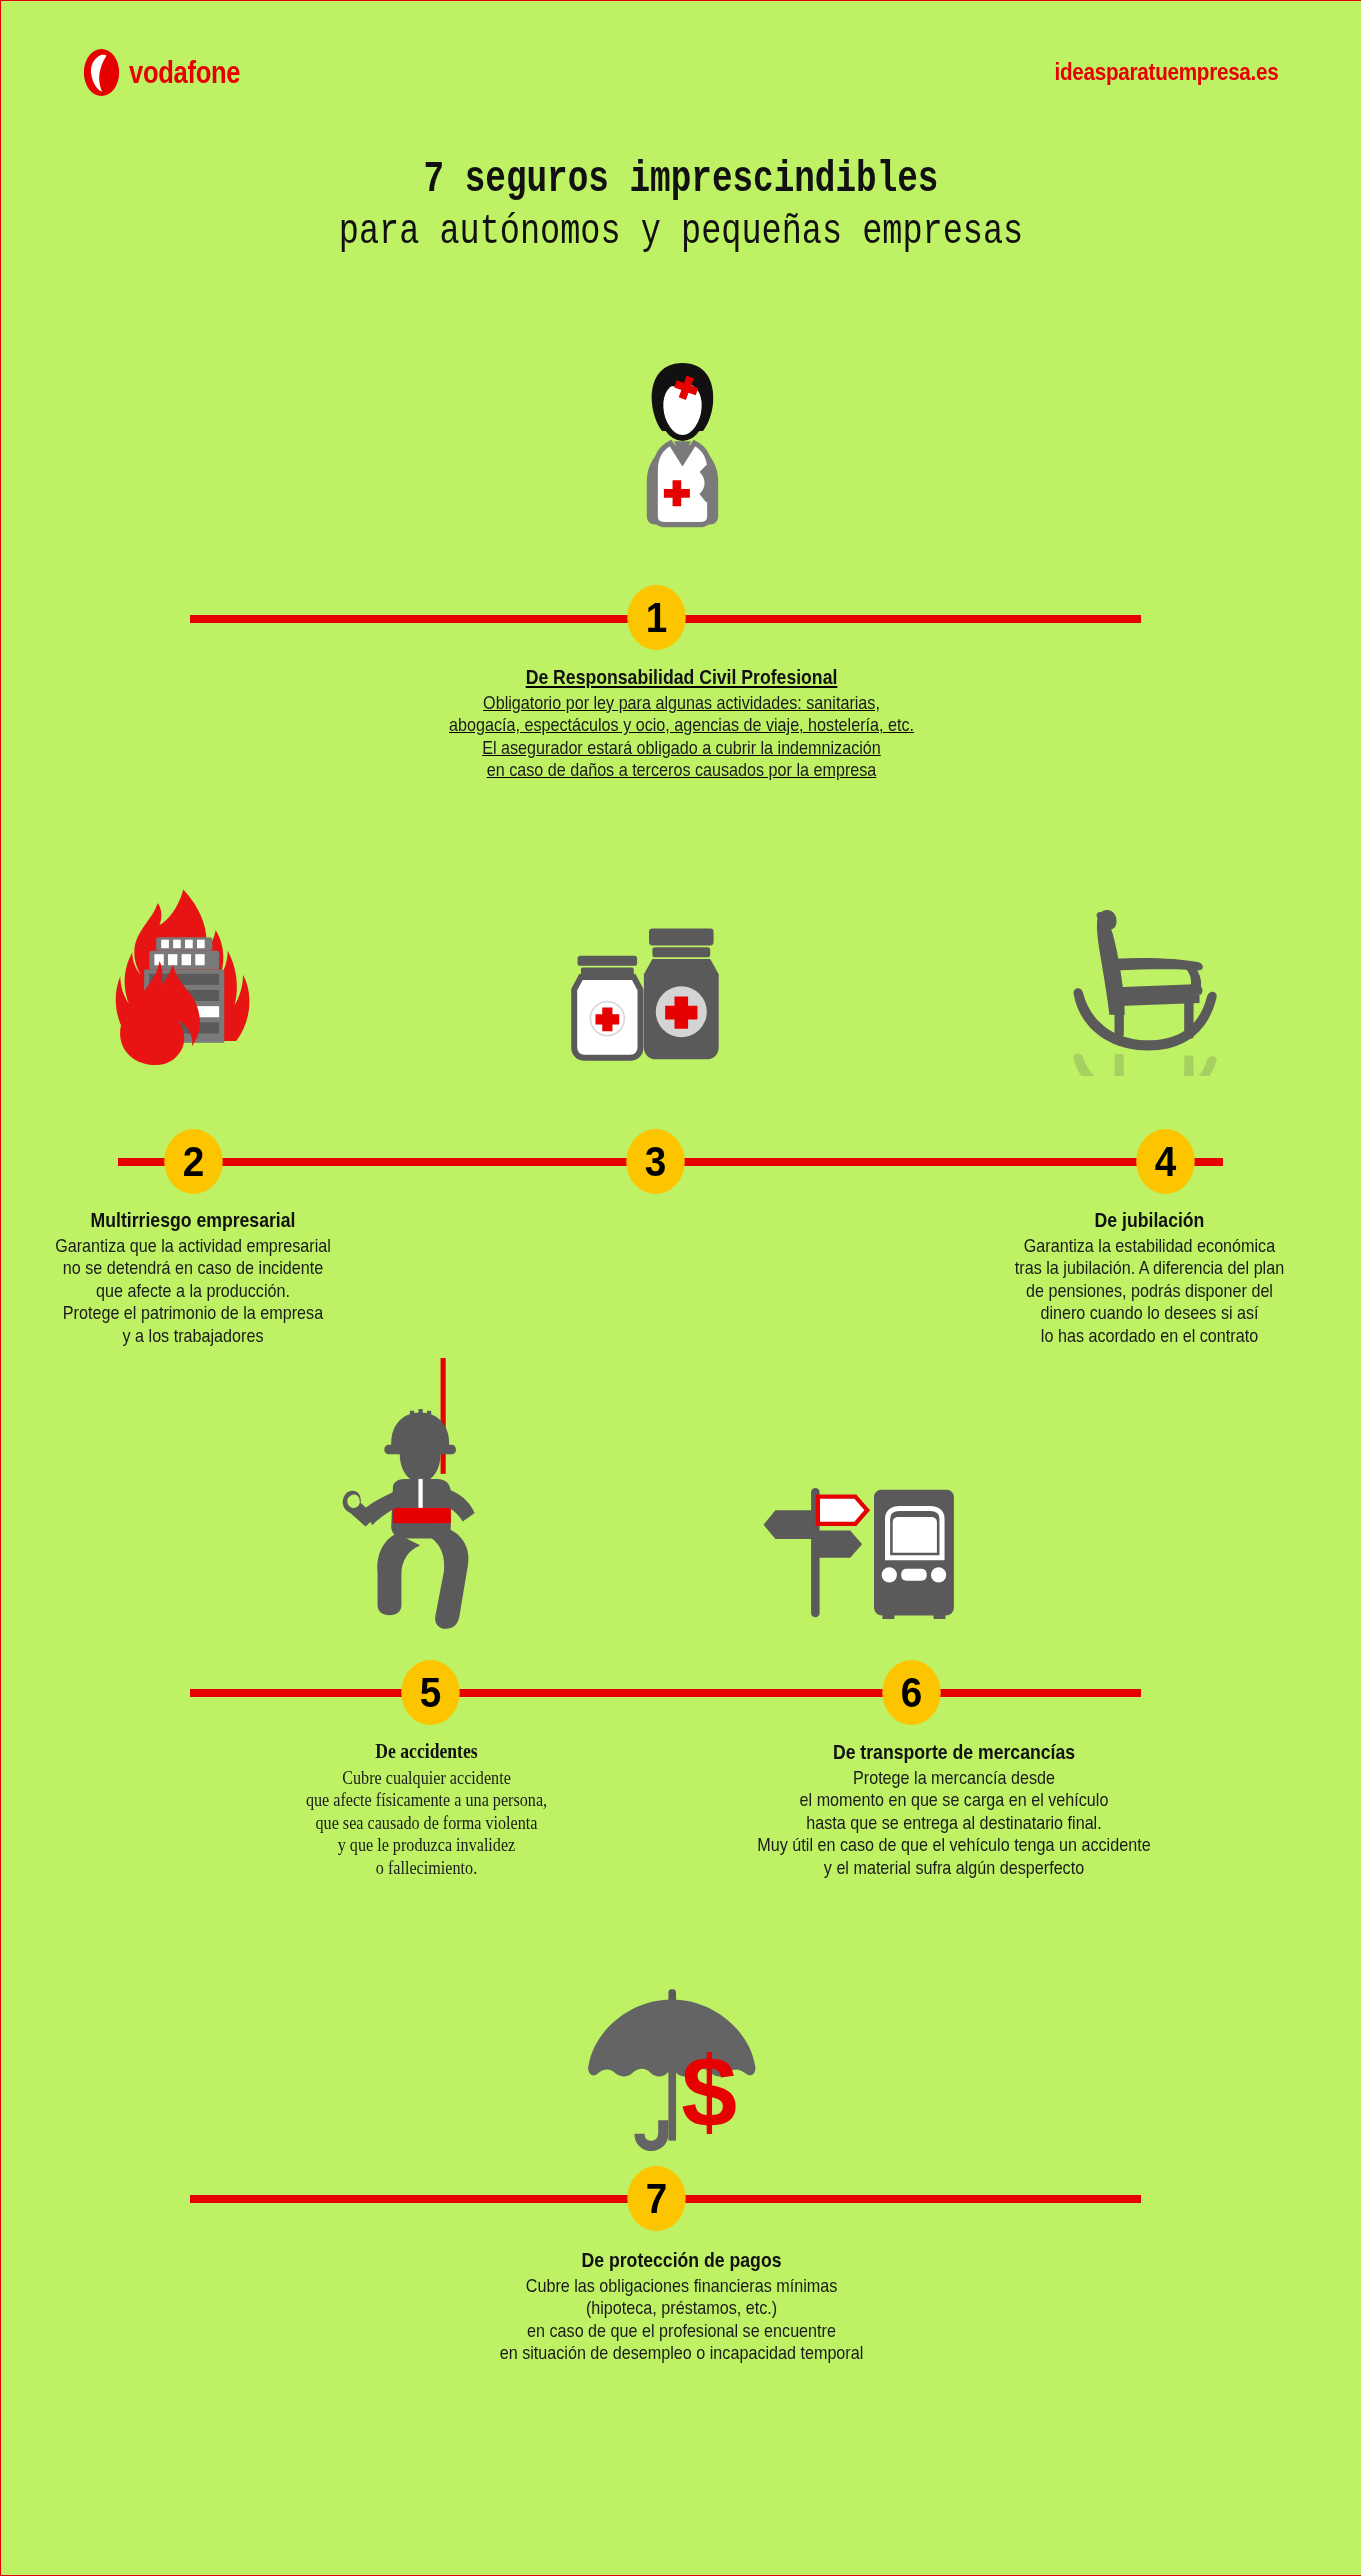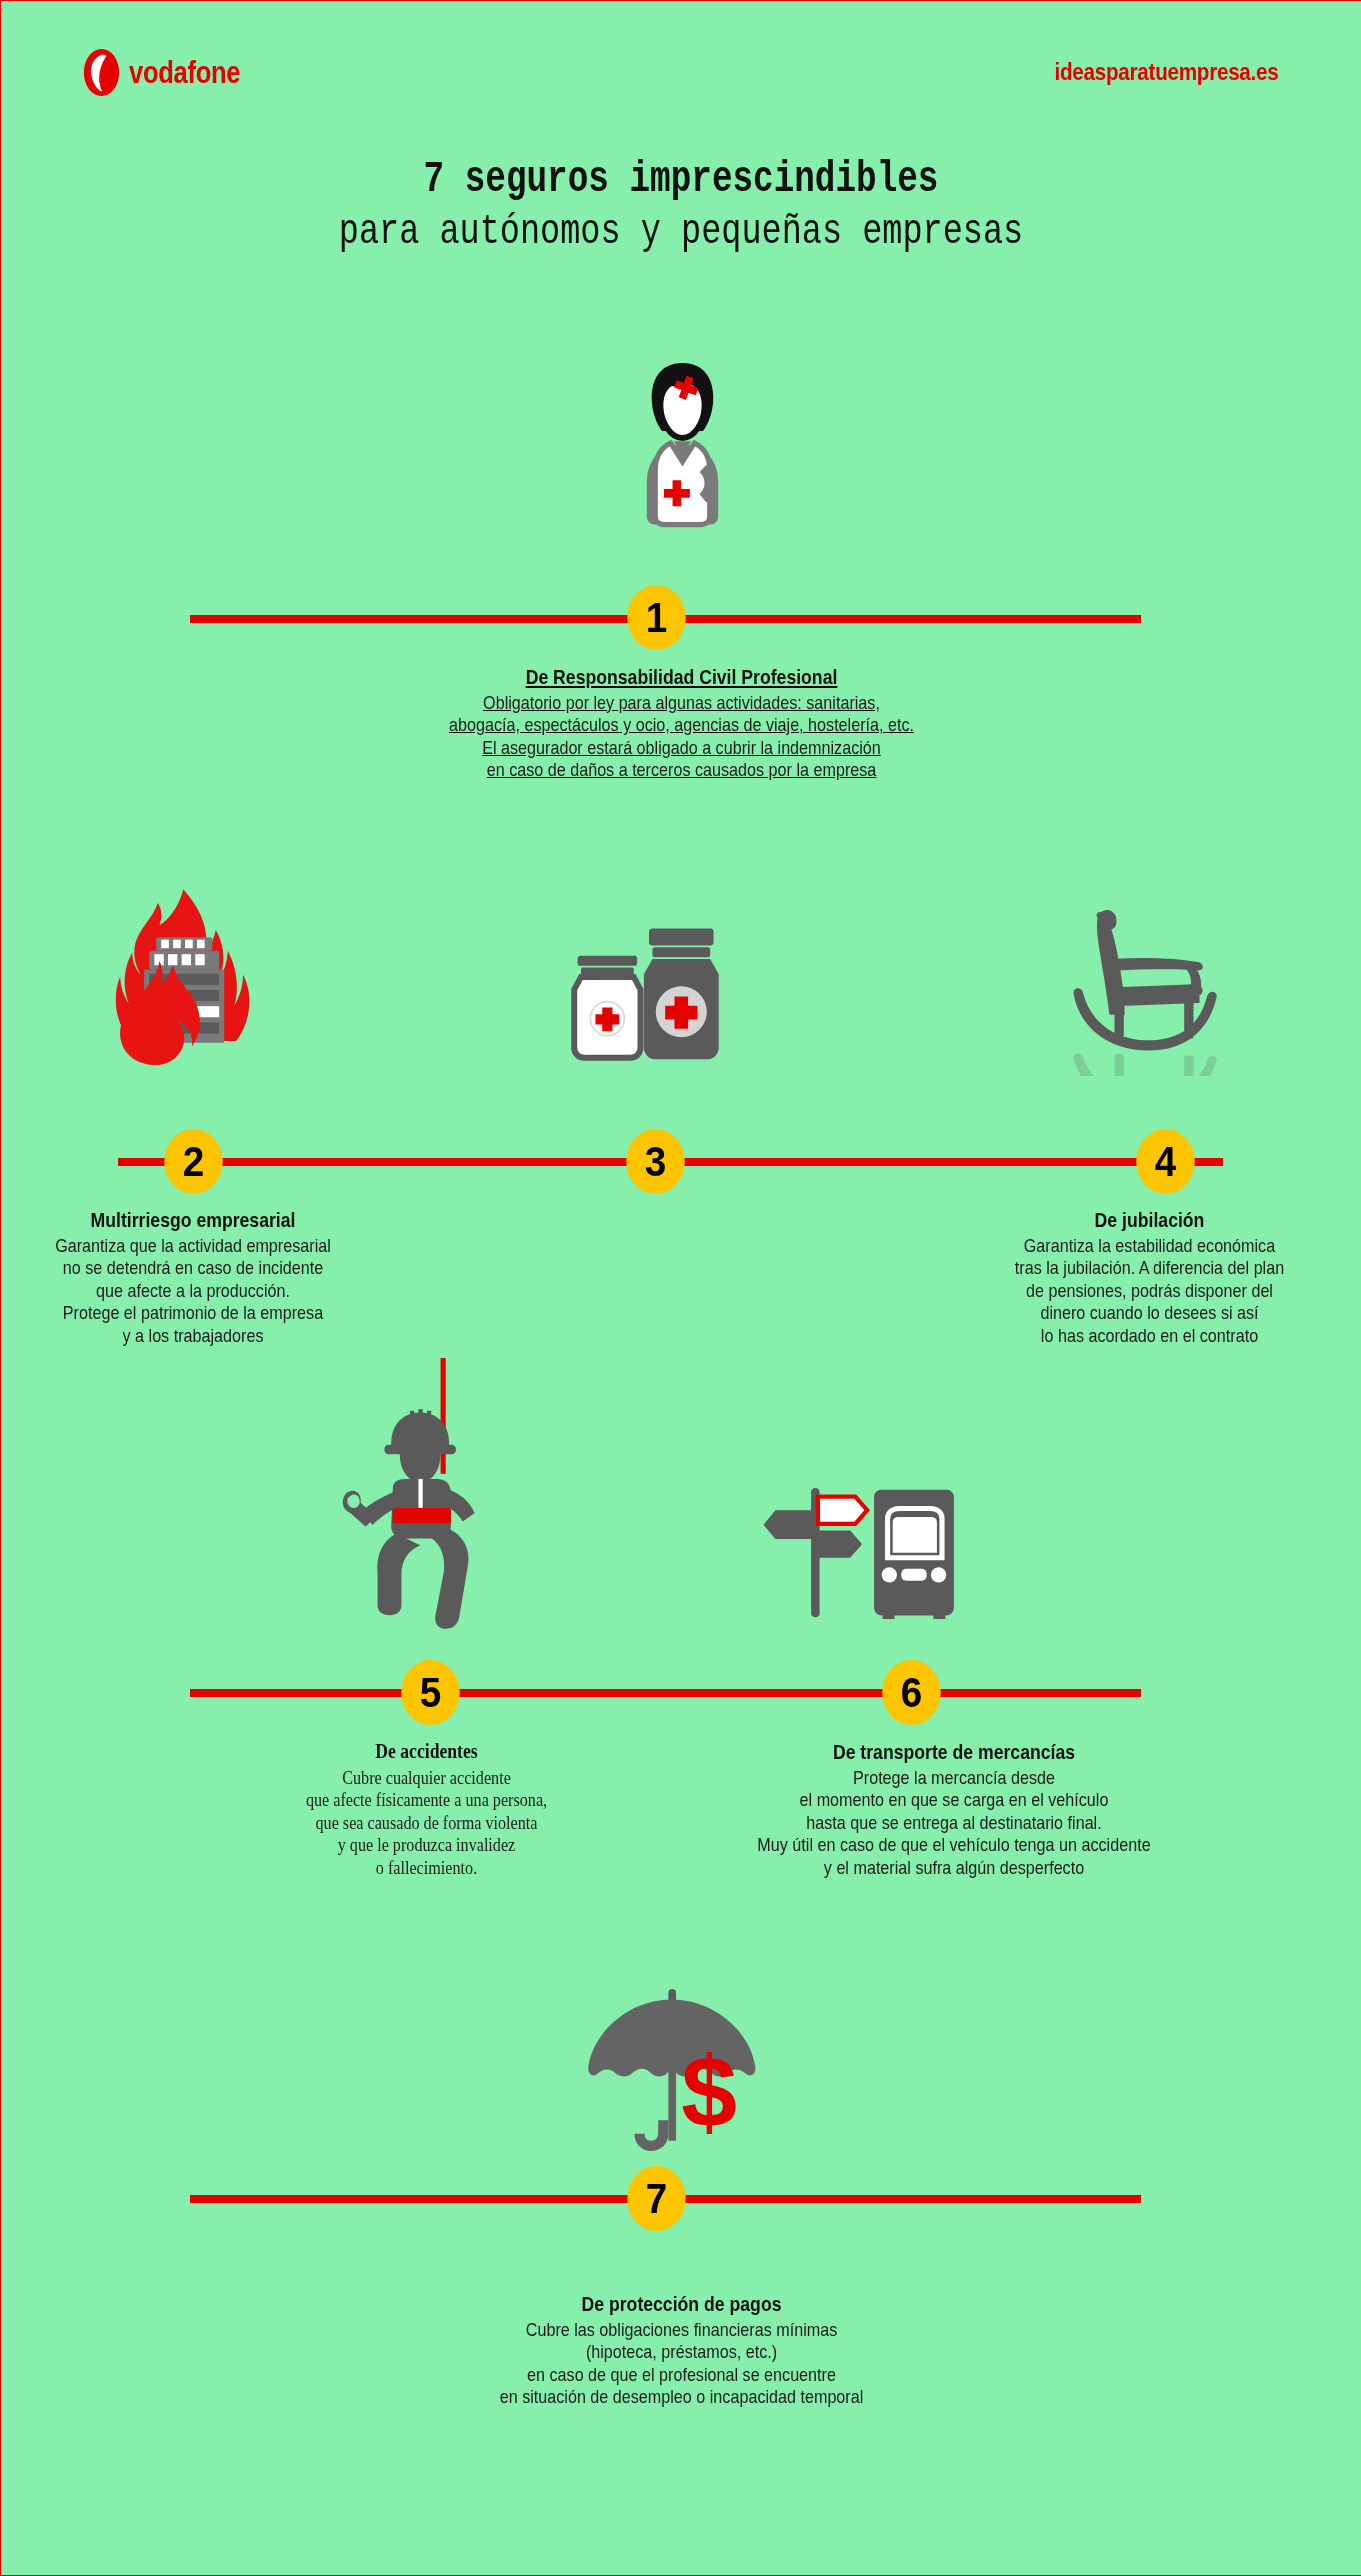--- a/index.html
+++ b/index.html
@@ -9,21 +9,21 @@
     width: 1362px;
     height: 2576px;
     background: #ffffff;
     font-family: "Liberation Sans", sans-serif;
     overflow: hidden;
   }
   #poster {
     position: relative;
     width: 1362px;
     height: 2576px;
-    background: #86efac;
+    background: #bef264;
     border: 1.7px solid #e60000;
   }
 
   
   #header {
     position: absolute;
     top: 41px; left: 0; right: 0;
     height: 60px;
     padding: 0 82px;
     display: flex;
@@ -358,21 +358,21 @@
 
       <rect x="104" y="98" width="9" height="86" fill="#646464"></rect>
 
       <path d="M104 160 L104 176 C104 190 92 198 80 196 C70 194 64 186 64 176 L76 176 C76 182 80 185 85 184 C90 183 92 180 92 174 L92 160 Z" fill="#646464"></path>
 
       <text x="152" y="168" font-family="'Liberation Sans', sans-serif" font-size="118" font-weight="700" fill="#e60000" text-anchor="middle">$</text>
     </svg>
   </div>
   <div class="rule" style="left:189px; top:2194px; width:951px;"></div>
   <div class="badge" style="left:623px; top:2165px;">7</div>
-  <div class="item-text" style="left:357px; top:2247px; width:647px;margin-top:44px;">
+  <div class="item-text" style="left:357px; top:2247px; width:647px;">
     <div class="item-title">De protección de pagos</div>
     <div class="item-body">
       <div>Cubre las obligaciones financieras mínimas</div>
       <div>(hipoteca, préstamos, etc.)</div>
       <div>en caso de que el profesional se encuentre</div>
       <div>en situación de desempleo o incapacidad temporal</div>
     </div>
   </div>
 
 </div>

